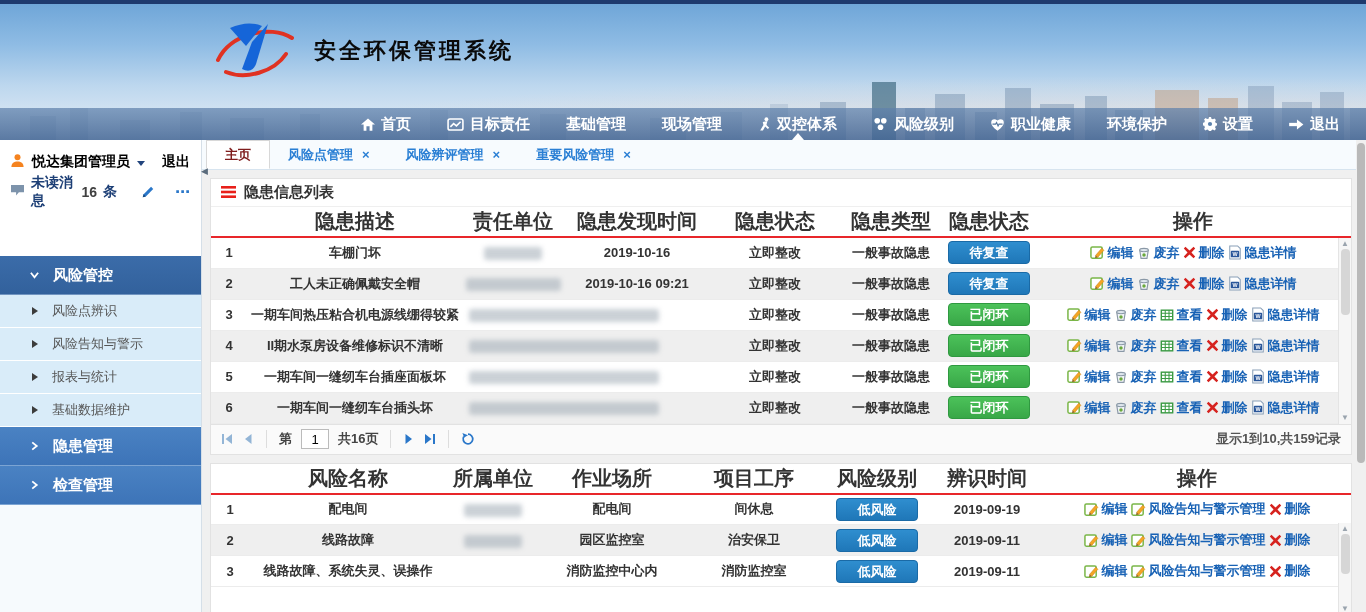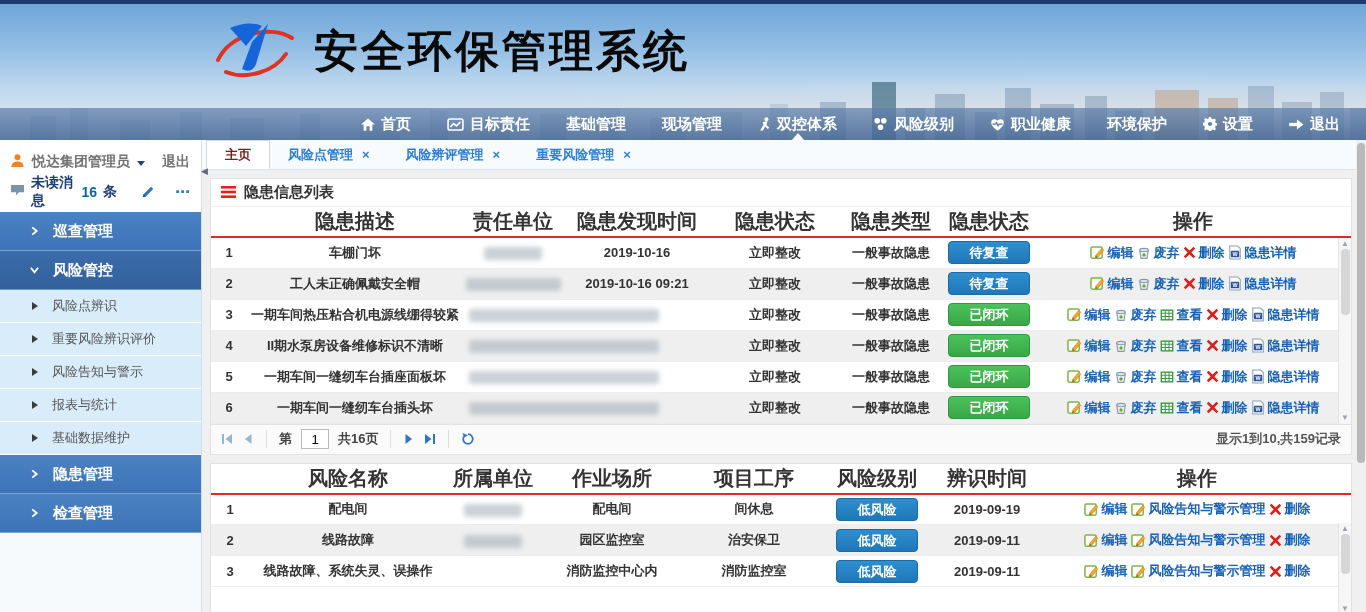--- a/index.html
+++ b/index.html
@@ -7,45 +7,45 @@
   .page{width:1366px;height:612px;position:relative;overflow:hidden;
     font-family:"Liberation Sans","DejaVu Sans",sans-serif;background:#f0f0f0;}
   .top-strip{height:4px;background:#1e3a6e;}
   
   .banner{height:136px;position:relative;overflow:hidden;
     background:
       radial-gradient(120% 95% at 82% 105%, rgba(242,218,203,.6) 0%, rgba(242,218,203,0) 55%),
       linear-gradient(180deg,#6fa6d8 0%,#8fbce4 30%,#bdd7ee 60%,#e8eff6 100%);}
   .skyline{position:absolute;left:0;bottom:0;}
   .logo-wrap{position:absolute;left:212px;top:16px;display:flex;align-items:center;gap:16px;}
-  .app-title{font-size:44px;font-weight:900;color:#0a0a0a;letter-spacing:3px;}
+  .app-title{font-size:22px;font-weight:900;color:#0a0a0a;letter-spacing:3px;}
   .navbar{position:absolute;left:0;right:0;bottom:0;height:32px;
     background:linear-gradient(180deg,rgba(96,130,172,.72),rgba(66,101,148,.85));
     display:flex;justify-content:flex-end;align-items:center;gap:36px;padding-right:26px;
     color:#fff;font-size:15px;font-weight:600;}
   .nav-item{display:flex;align-items:center;gap:6px;cursor:pointer;position:relative;height:100%;}
   .nav-item .icon{display:flex;align-items:center;color:#fff;}
   .nav-item.active::after{content:"";position:absolute;bottom:0;left:50%;margin-left:-6px;
     border-left:6px solid transparent;border-right:6px solid transparent;border-bottom:7px solid #fff;}
   
   .main{display:flex;height:472px;position:relative;}
   .sidebar{width:202px;background:#fff;display:flex;flex-direction:column;border-right:1px solid #d5dfe8;}
   .user-panel{padding:9px 10px 7px 10px;background:#fff;}
-  .user-row{display:flex;align-items:center;gap:7px;color:#737373;font-size:14px;font-weight:700;height:26px;}
+  .user-row{display:flex;align-items:center;gap:7px;color:#000000;font-size:14px;font-weight:700;height:26px;}
   .caret{width:0;height:0;border-left:4px solid transparent;border-right:4px solid transparent;border-top:5px solid #22457d;margin-top:2px;}
   .logout-link{margin-left:10px;cursor:pointer;}
   .msg-row{display:flex;align-items:center;gap:6px;color:#1d3f76;font-size:14px;font-weight:700;height:26px;margin-top:4px;}
-  .msg-count{color:#0369a1;}
+  .msg-count{color:#404040;}
   .msg-edit{margin-left:18px;cursor:pointer;display:flex;align-items:center;}
   .msg-dots{color:#2a77c9;font-weight:900;font-size:15px;letter-spacing:1px;cursor:pointer;margin-left:14px;}
   .menu{display:flex;flex-direction:column;}
   .menu-item{height:39px;display:flex;align-items:center;padding-left:30px;gap:14px;
     background:linear-gradient(180deg,#4a82c3,#3d74b8);color:#fff;font-size:15px;font-weight:600;
     border-bottom:1px solid rgba(255,255,255,.28);cursor:pointer;}
-  .menu-item.active{background:linear-gradient(180deg,#3b6ca9,#32619c);}
+  .menu-item.active{background:linear-gradient(180deg,#3b6ca9,#32619c);margin-top:44px;}
   .chev{display:flex;align-items:center;}
   .chev.down svg{transform:rotate(90deg);}
   .submenu-item{height:33px;display:flex;align-items:center;padding-left:32px;gap:14px;
     background:#d9ecf9;color:#555;font-size:13px;border-bottom:1px solid #fff;cursor:pointer;}
   .tri{width:0;height:0;border-left:6px solid #3c3c3c;border-top:4px solid transparent;border-bottom:4px solid transparent;}
   .sidebar-rest{flex:1;background:#f6fafd;}
   
   .content{flex:1;display:flex;flex-direction:column;background:#f0f0f0;position:relative;min-width:0;}
   .collapse-handle{position:absolute;left:-1px;top:26px;font-size:9px;color:#5a6b7c;cursor:pointer;z-index:5;}
   .tabbar{height:30px;background:#f7fbfe;border-bottom:1px solid #d7e4ef;display:flex;align-items:stretch;padding-left:4px;}
@@ -249,43 +249,31 @@
           <span class="msg-edit">
             <svg width="14" height="14" viewBox="0 0 16 16">
                 <path d="M2 14 L3 10.5 L11.5 2 L14 4.5 L5.5 13 Z" fill="#2a77c9"></path>
                 <path d="M2 14 L3 10.5 L5.5 13 Z" fill="#17497e"></path>
               </svg>
           </span>
           <span class="msg-dots">⋯</span>
         </div>
       </div>
       <div class="menu">
-          <div class="menu-item">
-            <span class="chev">
-              <svg width="9" height="10" viewBox="0 0 10 10">
-                <path d="M2.5 1 L7.5 5 L2.5 9" fill="none" stroke="#fff" stroke-width="2"></path>
-              </svg>
-            </span>
-            <span>巡查管理</span>
-          </div>
           <div class="menu-item active">
             <span class="chev down">
               <svg width="9" height="10" viewBox="0 0 10 10">
                 <path d="M2.5 1 L7.5 5 L2.5 9" fill="none" stroke="#fff" stroke-width="2"></path>
               </svg>
             </span>
             <span>风险管控</span>
           </div>
           <div class="submenu-item">
             <span class="tri"></span>
             <span>风险点辨识</span>
-          </div>
-          <div class="submenu-item">
-            <span class="tri"></span>
-            <span>重要风险辨识评价</span>
           </div>
           <div class="submenu-item">
             <span class="tri"></span>
             <span>风险告知与警示</span>
           </div>
           <div class="submenu-item">
             <span class="tri"></span>
             <span>报表与统计</span>
           </div>
           <div class="submenu-item">

